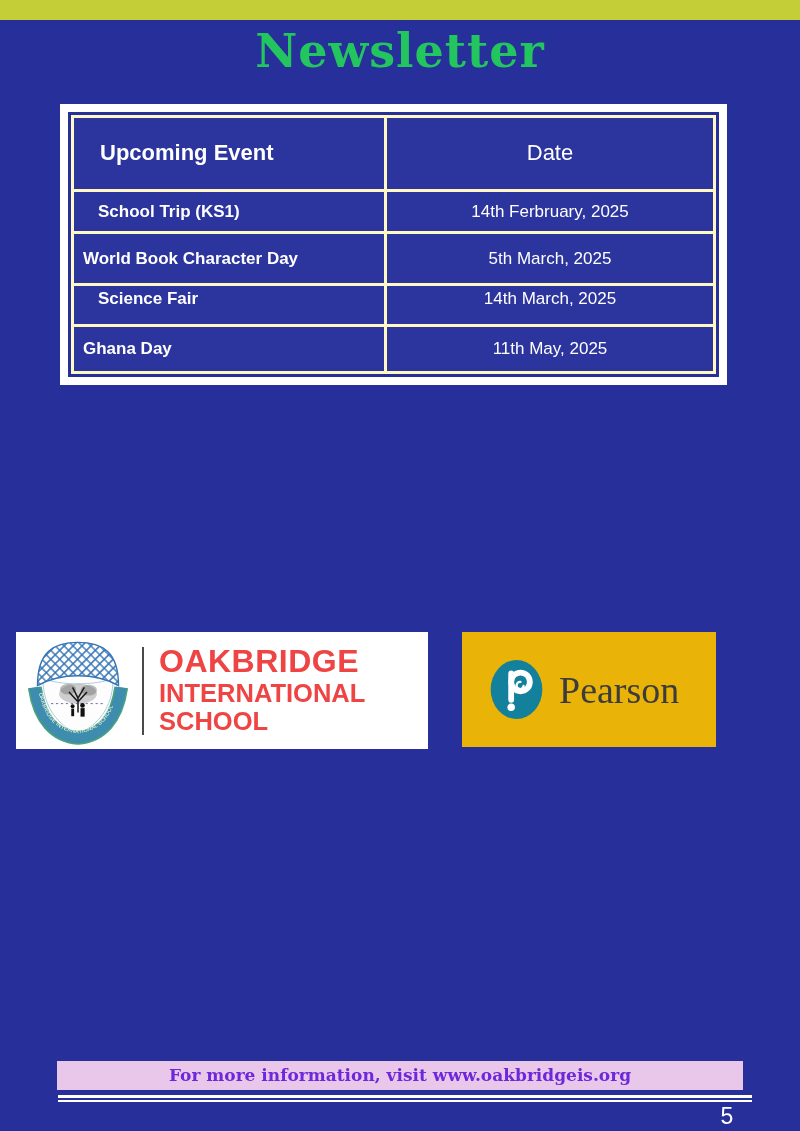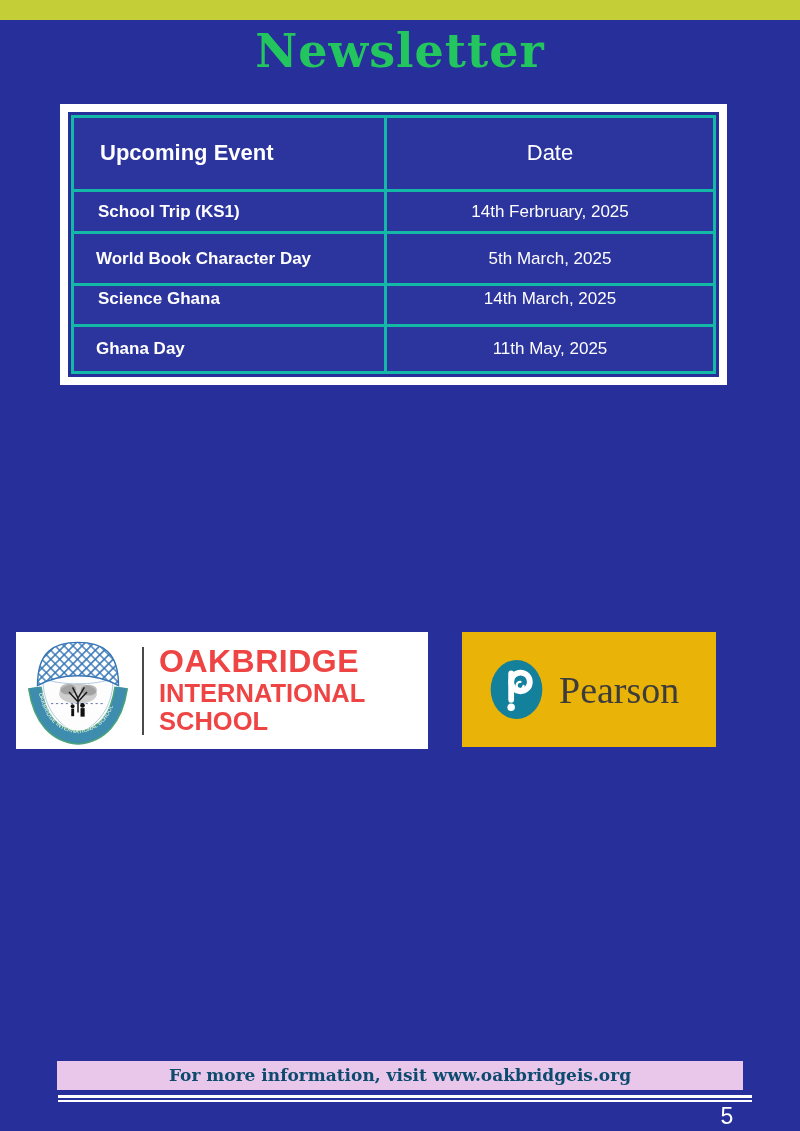--- a/index.html
+++ b/index.html
@@ -14,28 +14,28 @@
     color:#22c55e; letter-spacing:1px;
   }
 
   
   .table-frame {
     position:absolute; left:60px; top:104px; width:667px; height:281px;
     box-sizing:border-box; border:8px solid #ffffff; background:#272f9a; padding:3px;
   }
   table.events { border-collapse:collapse; width:100%; height:100%; table-layout:fixed; }
   table.events th, table.events td {
-    border:3px solid #14b8a6; background:#2c349d; color:#ffffff;
+    border:3px solid #fef9c3; background:#2c349d; color:#ffffff;
     overflow:hidden; white-space:nowrap;
   }
   th.h-event { text-align:left; padding-left:26px; font-size:22px; font-weight:700; }
   th.h-date  { text-align:center; font-size:22px; font-weight:400; }
   td.c-event { text-align:left; padding-left:24px; font-weight:700; font-size:17px; }
   td.c-date  { text-align:center; font-weight:400; font-size:17px; }
-  tr.pad-sm td.c-event { padding-left:22px; }
+  tr.pad-sm td.c-event { padding-left:9px; }
   tr.align-top td { vertical-align:top; padding-top:3px; }
 
   
   .logo-school {
     position:absolute; left:16px; top:632px; width:412px; height:117px;
     background:#ffffff; display:flex; align-items:center;
   }
   .crest-svg { margin-left:12px; flex:0 0 auto; }
   .school-divider { width:2px; height:88px; background:#4a4a4a; margin-left:14px; flex:0 0 auto; }
   .school-text { margin-left:15px; color:#ef4444; font-weight:700; }
@@ -50,21 +50,21 @@
   .pearson-svg { margin-left:26px; flex:0 0 auto; }
   .pearson-word { margin-left:14px; font-family:"Liberation Serif", serif; font-size:38px; color:#3c3c3c; }
 
   
   .info-banner {
     position:absolute; left:57px; top:1061px; width:686px; height:29px;
     background:#e9c7eb; text-align:center;
   }
   .info-banner-text {
     font-family:"DejaVu Serif", serif; font-weight:700; font-size:17px;
-    color:#0c4a6e; line-height:29px;
+    color:#6d28d9; line-height:29px;
   }
   .footer-rule {
     position:absolute; left:58px; top:1095px; width:694px; height:2px;
     border-top:3px solid #ffffff; border-bottom:2px solid #ffffff; background:transparent;
   }
   .page-number {
     position:absolute; left:707px; top:1103px; width:40px; text-align:center;
     color:#ffffff; font-size:23px; font-weight:400;
   }
 </style>
@@ -90,21 +90,21 @@
       </tr>
       <tr style="height:33px;">
         <td class="c-event">School Trip (KS1)</td>
         <td class="c-date">14th Ferbruary, 2025</td>
       </tr>
       <tr class="pad-sm" style="height:40px;">
         <td class="c-event">World Book Character Day</td>
         <td class="c-date">5th March, 2025</td>
       </tr>
       <tr class="align-top" style="height:32px;">
-        <td class="c-event">Science Ghana</td>
+        <td class="c-event">Science Fair</td>
         <td class="c-date">14th March, 2025</td>
       </tr>
       <tr class="pad-sm" style="height:36px;">
         <td class="c-event">Ghana Day</td>
         <td class="c-date">11th May, 2025</td>
       </tr>
     </tbody>
       </table>
   </div>
 

